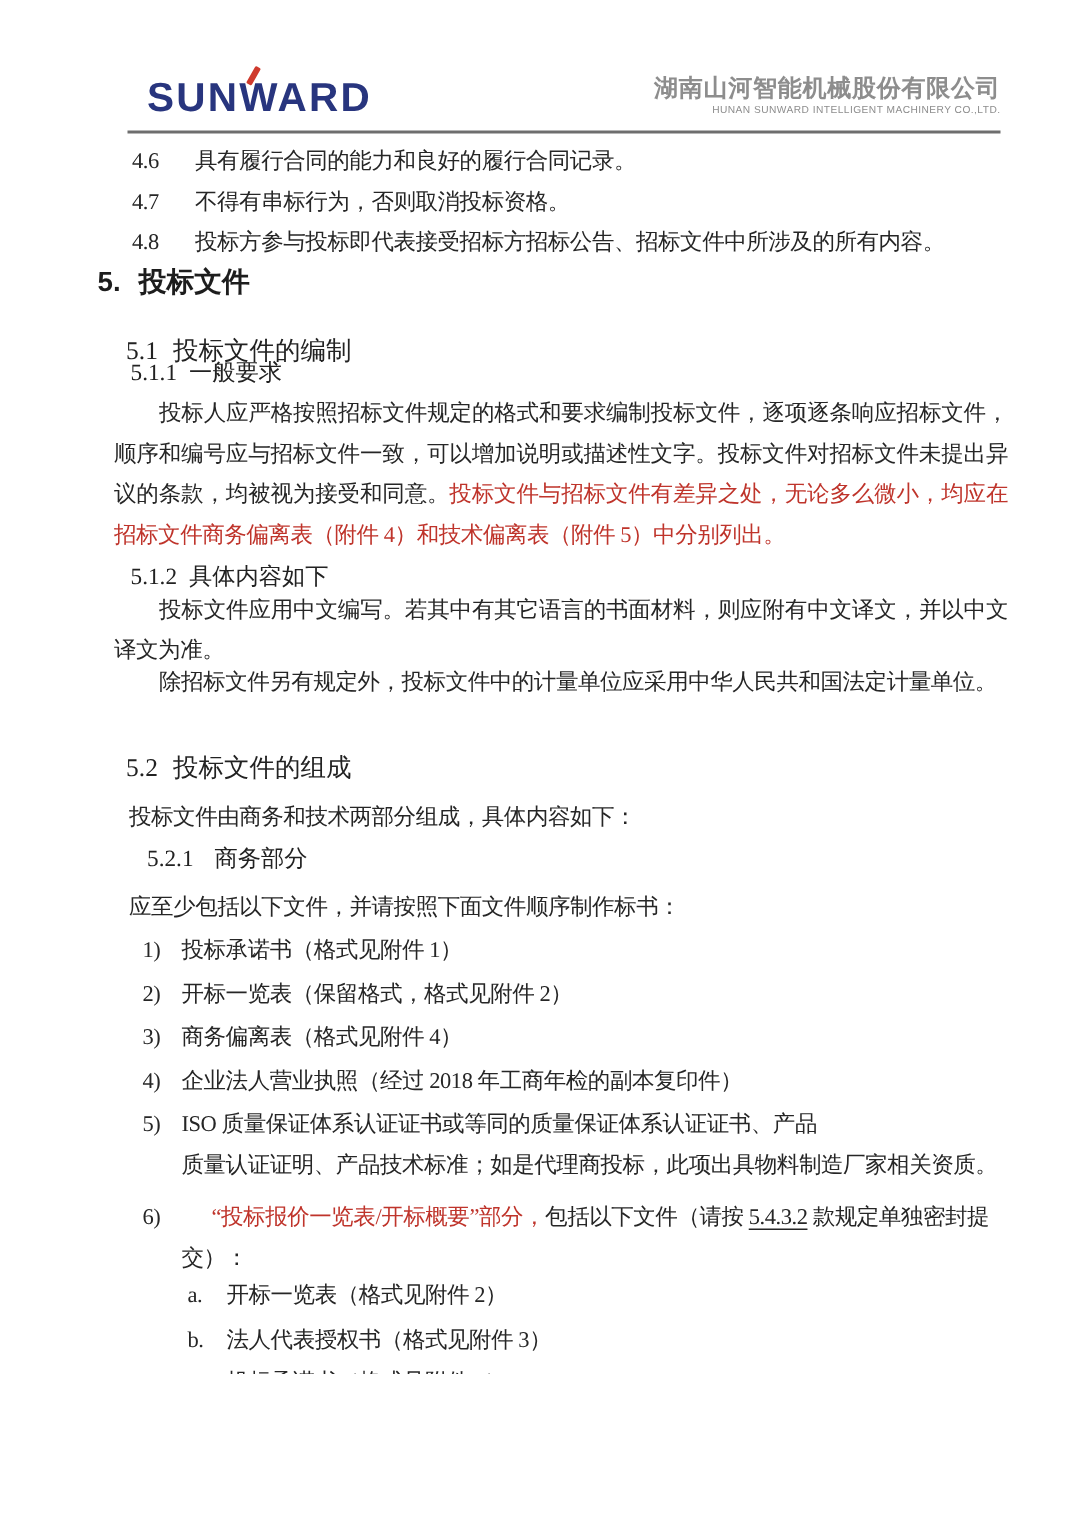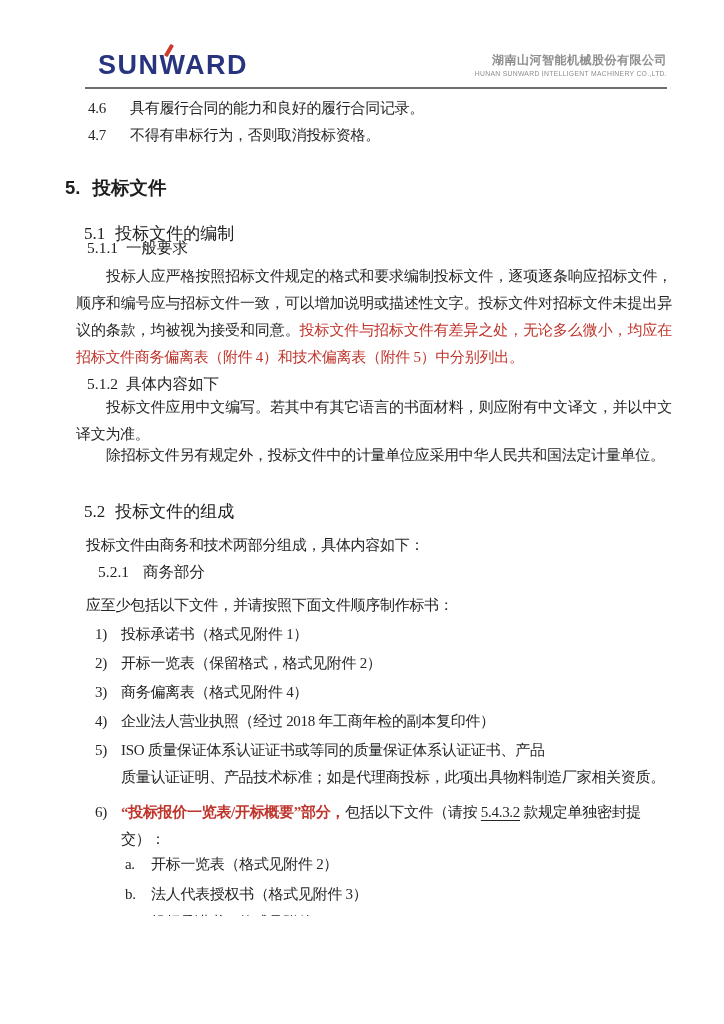--- a/index.html
+++ b/index.html
@@ -16,38 +16,38 @@
     font-family:"Liberation Sans","DejaVu Sans",sans-serif;
     font-weight:bold; font-size:27px; color:#28357e;
     letter-spacing:1.5px; line-height:30px;
   }
   .logo-accent {
     position:absolute; left:69px; top:-6px;
     width:4px; height:13px; background:#cf3a2d;
     transform:rotate(30deg); border-radius:1px;
   }
   .company { text-align:right; color:#8d8d8d; font-family:"Liberation Sans","DejaVu Sans",sans-serif; }
-  .company-cn { font-size:12px; font-weight:bold; letter-spacing:0.5px; line-height:16px; }
+  .company-cn { font-size:16px; font-weight:bold; letter-spacing:0.5px; line-height:16px; }
   .company-en { font-size:6.8px; letter-spacing:0.3px; line-height:9px; margin-top:1px; }
   .rule { left:85px; top:87px; width:582px; height:2px; background:#6e6e6e; }
 
   
   .t { font-size:15px; line-height:27px; letter-spacing:-0.3px; }
   .clause { display:flex; }
   .clause .num { width:42px; flex:none; }
   .h5 { font-family:"Liberation Sans","DejaVu Sans",sans-serif; font-size:18.5px; font-weight:bold; color:#1d1d1d; }
   .h5 .num { margin-right:12px; }
   .h51 { font-size:17px; color:#222222; }
   .h51 .num { margin-right:10px; }
   .h511 { font-size:15.5px; color:#222222; }
   .h511 .num { margin-right:8px; }
   .para { width:596px; text-align:justify; }
   .indent { text-indent:2em; }
   .red { color:#bf342b; }
-  .redbold { color:#bf342b; font-weight:bold; }
+  .redbold { color:#bf342b; font-weight:normal;margin-left:20px; }
   .olist { display:flex; width:586px; }
   .olist .num { width:26px; flex:none; }
   .olist .txt { width:560px; }
   .sublist { display:flex; }
   .sublist .num { width:26px; flex:none; }
   .uref { text-decoration:underline; text-underline-offset:3px; }
   .footer { left:0; top:941px; width:724px; text-align:center; font-size:13px; letter-spacing:2px; color:#3a3a3a; }
 </style>
 </head>
 <body>
@@ -64,20 +64,24 @@
   </div>
   <div class="abs rule"></div>
 
   <div class="abs t clause" style="left:88px; top:95px;">
     <span class="num">4.6</span>
     <span>具有履行合同的能力和良好的履行合同记录。</span>
   </div>
   <div class="abs t clause" style="left:88px; top:122px;">
     <span class="num">4.7</span>
     <span>不得有串标行为，否则取消投标资格。</span>
+  </div>
+  <div class="abs t clause" style="left:88px; top:149px;">
+    <span class="num">4.8</span>
+    <span>投标方参与投标即代表接受招标方招标公告、招标文件中所涉及的所有内容。</span>
   </div>
 
   <div class="abs h5" style="left:65px; top:175px;">
     <span class="num">5.</span><span>投标文件</span>
   </div>
 
   <div class="abs h51" style="left:84px; top:222px;text-align:right;">
     <span class="num">5.1</span><span>投标文件的编制</span>
   </div>
 

